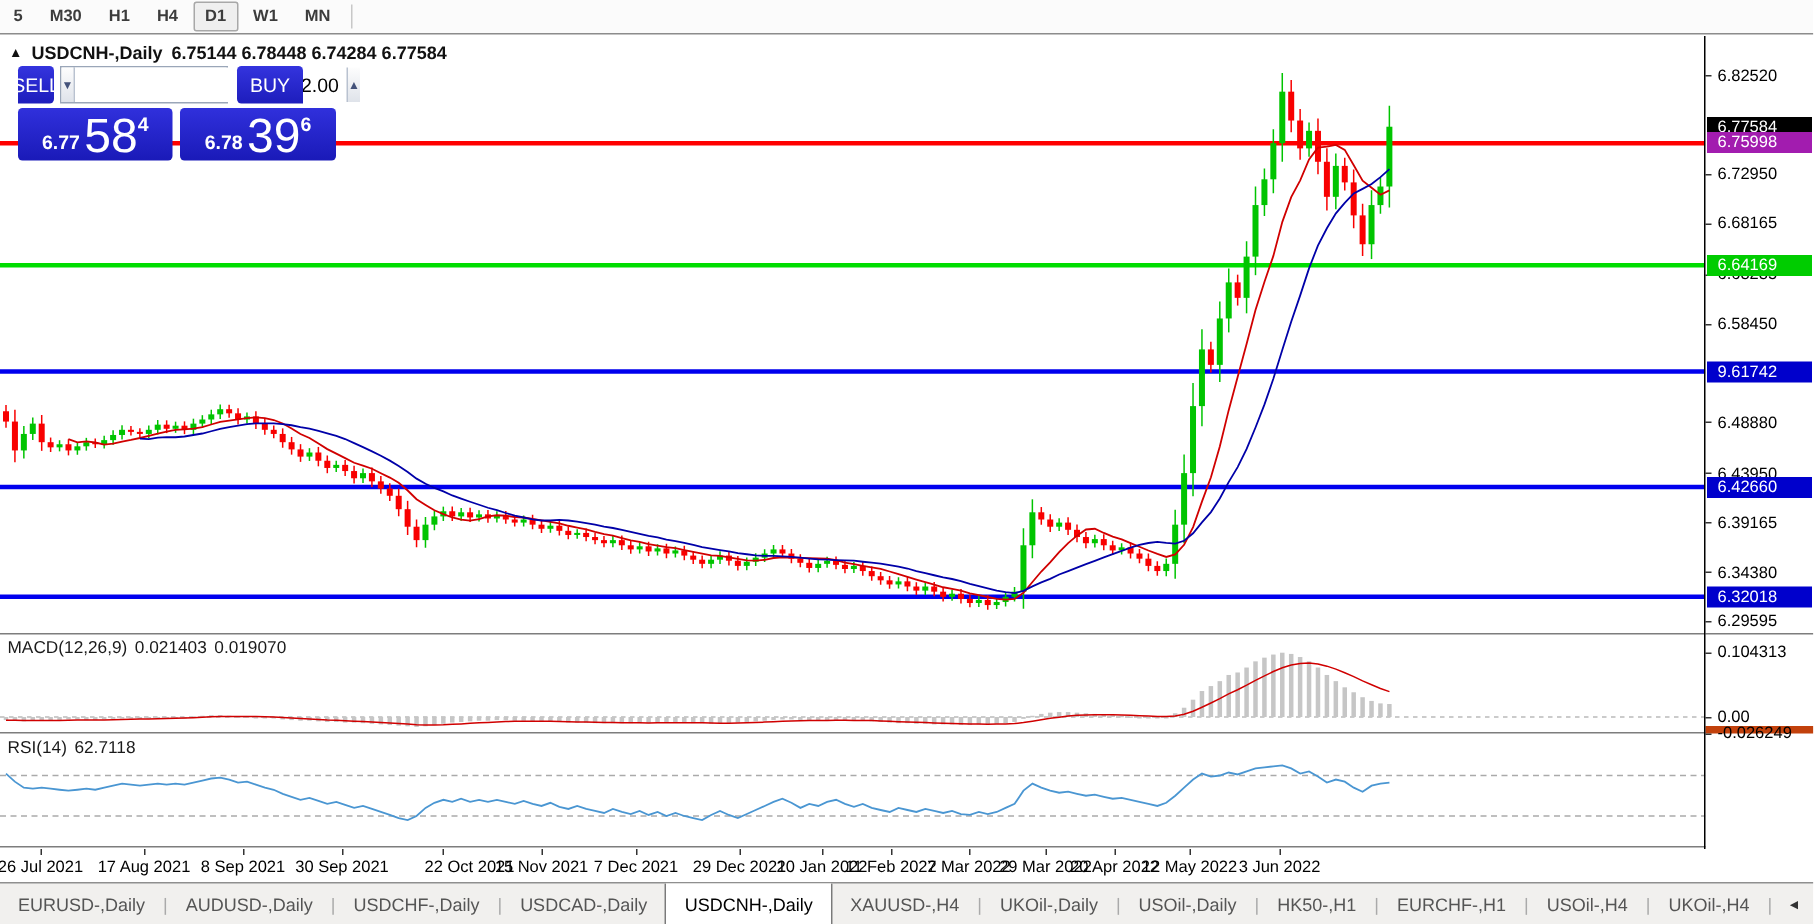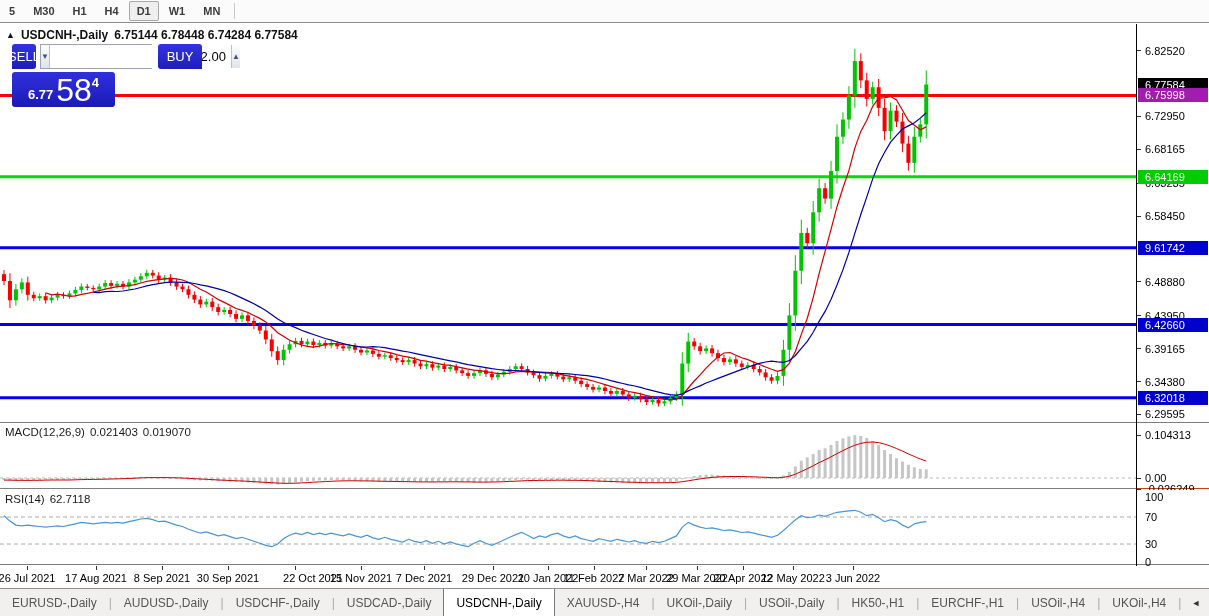--- a/index.html
+++ b/index.html
@@ -20,21 +20,21 @@
   }
   .tf-btn.active { background:#efefef; border-color:#a8a8a8; }
   .tf-sep { width:1px; height:16px; background:#c8c8c8; margin:0 5px; }
   
   .panel { position:absolute; left:0; width:1137px; background:#fff; overflow:hidden; }
   #main-panel  { top:24px; height:397px; }
   #macd-panel  { top:422px; height:67px; border-top:1px solid #7d7d7d; border-bottom:1px solid #7d7d7d; }
   #rsi-panel   { top:490px; height:75px; border-bottom:1px solid #7d7d7d; }
   .axis-col { position:absolute; left:1137px; width:72px; background:#fff; }
   #main-axis { top:24px; height:397px; }
-  #macd-axis { top:422px; height:67px; border-top:1px solid #7d7d7d; border-bottom:1px solid #c2410c;}
+  #macd-axis { top:422px; height:67px; border-top:1px solid #7d7d7d; border-bottom:5px solid #c2410c;}
   #rsi-axis  { top:490px; height:75px; border-bottom:1px solid #7d7d7d;}
   #axis-vline { position:absolute; left:1136px; top:24px; width:1px; height:542px; background:#000; }
   .tick-dash { position:absolute; left:0; width:4px; height:1px; background:#333; }
   .tick-lbl  { position:absolute; left:8px; font-size:11px; color:#000; white-space:nowrap; }
   .lvl-box {
     position:absolute; left:1px; right:1px; height:14px; line-height:14px;
     color:#fff; font-size:11px; padding-left:7px; white-space:nowrap;
   }
   
   #chart-title {
@@ -446,20 +446,25 @@
           <input id="vol-input" value="2.00" style="">
           <div class="spin-btn right">▲</div>
         </div>
         <div id="buy-btn" class="tp-btn">BUY</div>
       </div>
       <div id="sell-price" class="price-box">
         <span class="pb-small">6.77</span>
         <span class="pb-big">58</span>
         <span class="pb-sup">4</span>
       </div>
+      <div id="buy-price" class="price-box">
+        <span class="pb-small">6.78</span>
+        <span class="pb-big">39</span>
+        <span class="pb-sup">6</span>
+      </div>
     </div>
   </div>
   <div id="main-axis" class="axis-col" style="border-left:0">
       <div class="tick-dash" style="top: 26.1667px;"></div>
       <div class="tick-lbl" style="top: 20.6667px;">6.82520</div>
       <div class="tick-dash" style="top: 91.9399px;"></div>
       <div class="tick-lbl" style="top: 86.4399px;">6.72950</div>
       <div class="tick-dash" style="top: 124.826px;"></div>
       <div class="tick-lbl" style="top: 119.326px;">6.68165</div>
       <div class="tick-dash" style="top: 158.71px;"></div>
@@ -661,26 +666,20 @@
   <div id="rsi-panel" class="panel">
     <svg id="rsi-svg" width="1137" height="74">
         <line x1="0" x2="1137" y1="27" y2="27" stroke="#aaaaaa" stroke-width="1" stroke-dasharray="4 3"></line>
         <line x1="0" x2="1137" y1="54" y2="54" stroke="#aaaaaa" stroke-width="1" stroke-dasharray="4 3"></line>
         <polyline points="4.0,25.7 9.9,31.1 15.9,35.1 21.9,35.8 27.8,35.1 33.8,35.8 39.7,36.5 45.6,37.1 51.6,36.5 57.6,35.8 63.5,36.5 69.5,35.1 75.4,33.8 81.4,32.4 87.3,33.1 93.3,33.8 99.2,33.1 105.2,32.4 111.1,33.1 117.0,32.4 123.0,33.1 128.9,31.7 134.9,30.4 140.8,29.0 146.8,28.4 152.8,29.7 158.7,31.7 164.7,31.1 170.6,33.1 176.6,35.1 182.5,36.5 188.5,39.2 194.4,41.2 200.3,43.2 206.3,41.9 212.3,43.9 218.2,45.9 224.2,44.6 230.1,46.6 236.1,48.6 242.0,47.3 248.0,49.3 253.9,51.3 259.9,53.3 265.8,55.4 271.8,56.7 277.7,54.0 283.7,48.6 289.6,45.2 295.6,43.2 301.5,44.6 307.4,42.5 313.4,44.6 319.4,43.2 325.3,44.6 331.3,43.2 337.2,44.6 343.2,45.9 349.1,43.9 355.1,45.9 361.0,47.3 366.9,45.2 372.9,47.9 378.9,49.3 384.8,47.3 390.8,49.3 396.7,50.6 402.7,52.0 408.6,49.3 414.6,51.3 420.5,52.7 426.4,50.6 432.4,53.3 438.4,51.3 444.3,54.0 450.3,52.0 456.2,54.0 462.2,55.4 468.1,56.7 474.1,53.3 480.0,50.6 485.9,53.3 491.9,55.4 497.9,52.7 503.8,50.0 509.8,47.3 515.7,44.6 521.6,42.5 527.6,45.2 533.6,48.6 539.5,45.9 545.5,47.3 551.4,44.6 557.4,43.2 563.3,45.9 569.3,47.9 575.2,45.9 581.1,48.6 587.1,50.0 593.1,51.3 599.0,48.6 605.0,50.0 610.9,51.3 616.9,49.3 622.8,50.6 628.8,52.0 634.7,50.6 640.6,52.7 646.6,53.3 652.6,51.3 658.5,52.7 664.5,51.3 670.4,48.6 676.4,45.9 682.3,37.1 688.3,32.4 694.2,35.1 700.1,37.1 706.1,38.5 712.1,37.8 718.0,39.2 724.0,40.5 729.9,39.8 735.9,41.2 741.8,42.5 747.8,41.9 753.7,43.2 759.6,44.6 765.6,45.9 771.6,47.3 777.5,45.2 783.5,40.5 789.4,35.1 795.4,29.7 801.3,25.7 807.3,27.7 813.2,27.0 819.1,25.0 825.1,26.3 831.1,24.3 837.0,22.3 843.0,21.6 848.9,20.9 854.9,20.3 860.8,22.3 866.8,25.7 872.7,24.3 878.6,27.7 884.6,31.7 890.6,29.7 896.5,31.1 902.5,35.1 908.4,37.8 914.4,33.8 920.3,32.4 926.3,31.7" fill="none" stroke="#4a96d2" stroke-width="1.2"></polyline>
       </svg>
     <div class="ind-label">
       <span>RSI(14)</span><span class="v1">62.7118</span>
     </div>
   </div>
-  <div id="rsi-axis" class="axis-col">
-      <div class="tick-lbl" style="top: 0.75px;">100</div>
-      <div class="tick-lbl" style="top: 21px;">70</div>
-      <div class="tick-lbl" style="top: 48px;">30</div>
-      <div class="tick-lbl" style="top: 65.55px;">0</div>
-    </div>
 
   <div id="axis-vline"></div>
 
   <div id="time-axis">
       <div class="date-tick" style="left: 27px;"></div>
       <div class="date-lbl" style="left: 27px;">26 Jul 2021</div>
       <div class="date-tick" style="left: 96px;"></div>
       <div class="date-lbl" style="left: 96px;">17 Aug 2021</div>
       <div class="date-tick" style="left: 162px;"></div>
       <div class="date-lbl" style="left: 162px;">8 Sep 2021</div>

